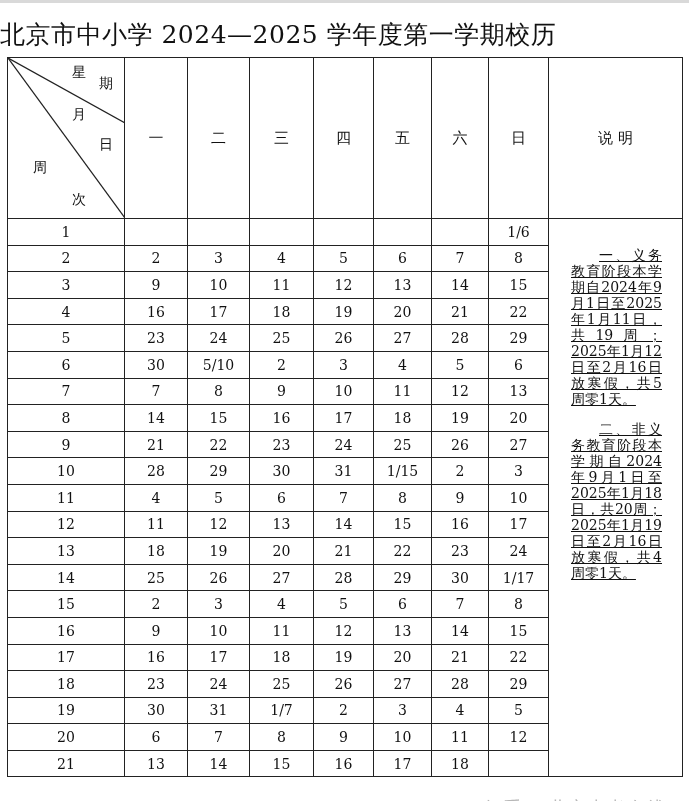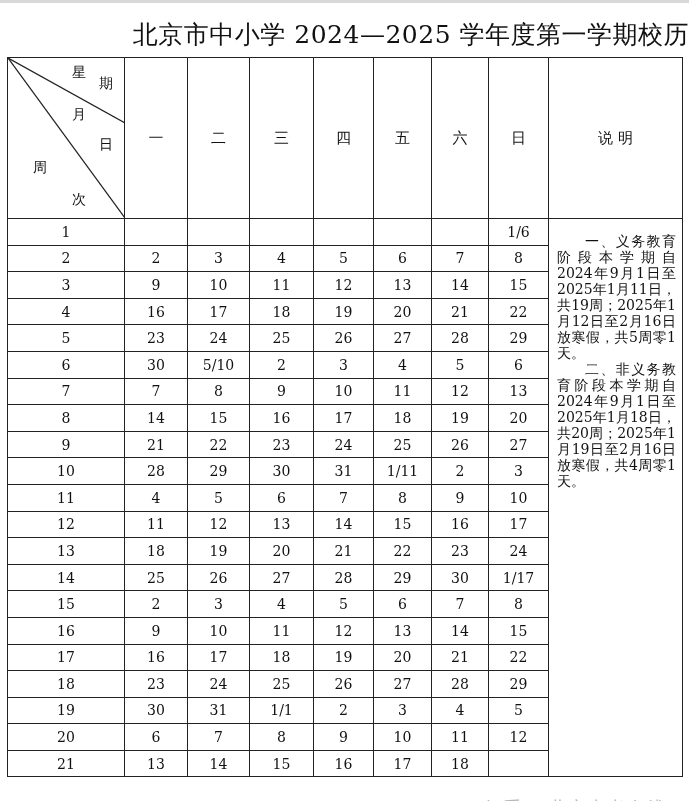--- a/index.html
+++ b/index.html
@@ -1,31 +1,31 @@
 <!DOCTYPE html>
 <html><head>
 <meta charset="utf-8">
 <style>
   html, body { margin:0; padding:0; background:#ffffff; }
   body { width:689px; height:801px; position:relative; overflow:hidden;
          font-family:"DejaVu Serif","Liberation Serif",serif; color:#111; }
   .topbar { position:absolute; left:0; top:0; width:689px; height:3px; background:#d9d9d9; }
-  .title { position:absolute; left:0; top:18px; width:689px; text-align:right;
+  .title { position:absolute; left:0; top:18px; width:689px; text-align:left;
            font-size:25px; letter-spacing:0.5px; line-height:34px; color:#111; }
   table.cal { position:absolute; left:7px; top:57px; border-collapse:collapse;
               table-layout:fixed; }
   table.cal td { border:1.5px solid #222; text-align:center; vertical-align:middle;
                  font-size:14px; padding:0; height:25.6px; line-height:16px; }
   table.cal tr.hdr td { height:160px; font-size:15px; }
   .corner { position:relative; padding:0 !important; }
   .corner svg { position:absolute; left:0; top:0; }
   .corner span { position:absolute; font-size:14px; }
   td.note { vertical-align:top !important; text-align:left !important;
             padding:14px 6px 0 8px !important; font-size:13.5px; line-height:26.6px; }
-  .note p { margin:0; text-align:justify; }
+  .note p { margin:14px; text-align:justify;text-decoration:underline; }
   .note .indent { text-indent:2em; }
   .watermark { position:absolute; left:484px; top:760px; font-family:Liberation Sans, sans-serif;
                font-size:19px; color:rgba(170,170,170,0.85); letter-spacing:0.5px; white-space:nowrap;margin-top:36px; }
 </style>
 </head>
 <body>
 
 <div class="topbar"></div>
 <div class="title">北京市中小学 2024—2025 学年度第一学期校历</div>
 
@@ -157,21 +157,21 @@
         <td>25</td>
         <td>26</td>
         <td>27</td>
       </tr>
       <tr>
         <td>10</td>
         <td>28</td>
         <td>29</td>
         <td>30</td>
         <td>31</td>
-        <td>1/11</td>
+        <td>1/15</td>
         <td>2</td>
         <td>3</td>
       </tr>
       <tr>
         <td>11</td>
         <td>4</td>
         <td>5</td>
         <td>6</td>
         <td>7</td>
         <td>8</td>
@@ -245,21 +245,21 @@
         <td>25</td>
         <td>26</td>
         <td>27</td>
         <td>28</td>
         <td>29</td>
       </tr>
       <tr>
         <td>19</td>
         <td>30</td>
         <td>31</td>
-        <td>1/1</td>
+        <td>1/7</td>
         <td>2</td>
         <td>3</td>
         <td>4</td>
         <td>5</td>
       </tr>
       <tr>
         <td>20</td>
         <td>6</td>
         <td>7</td>
         <td>8</td>

